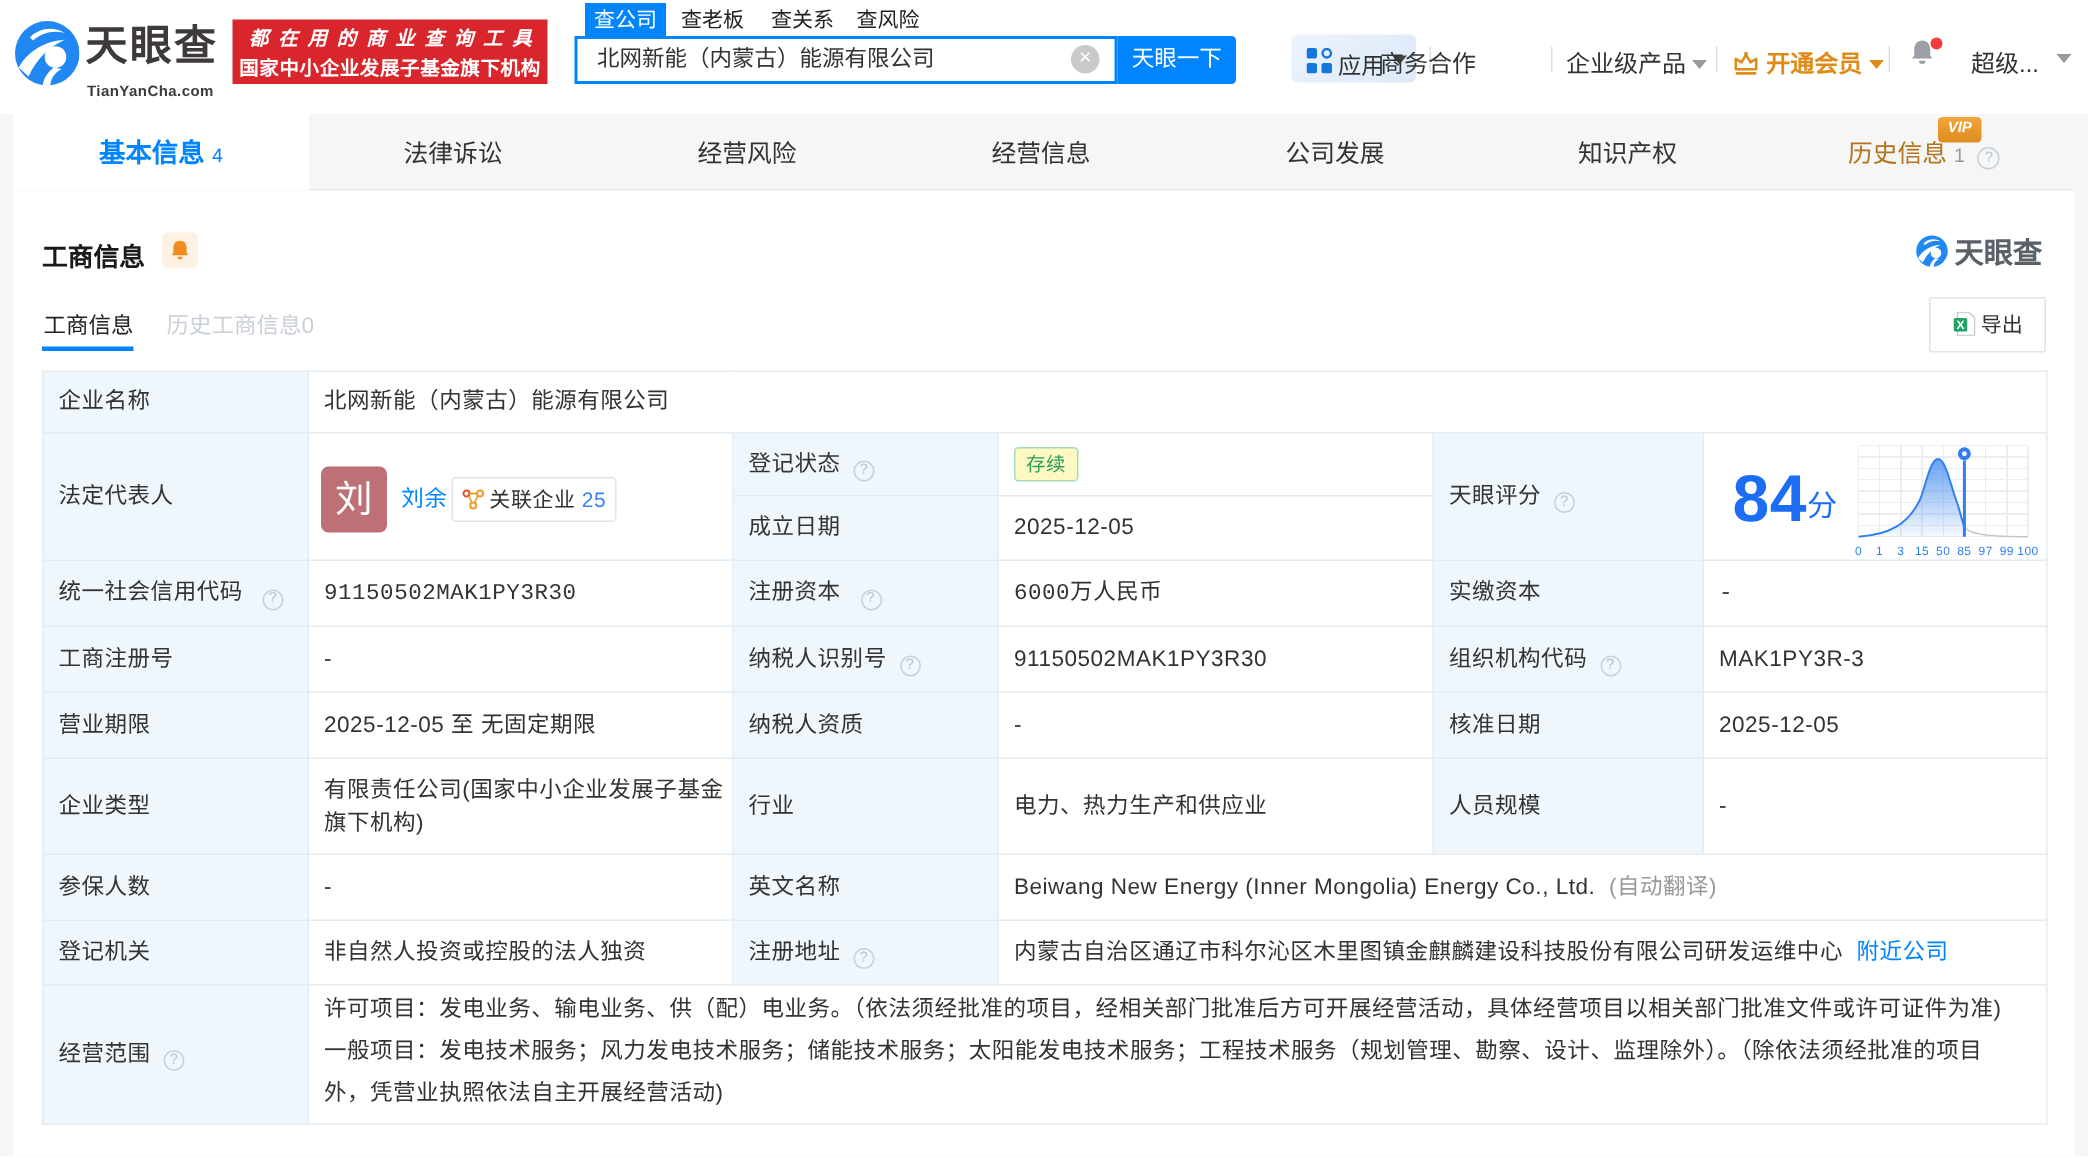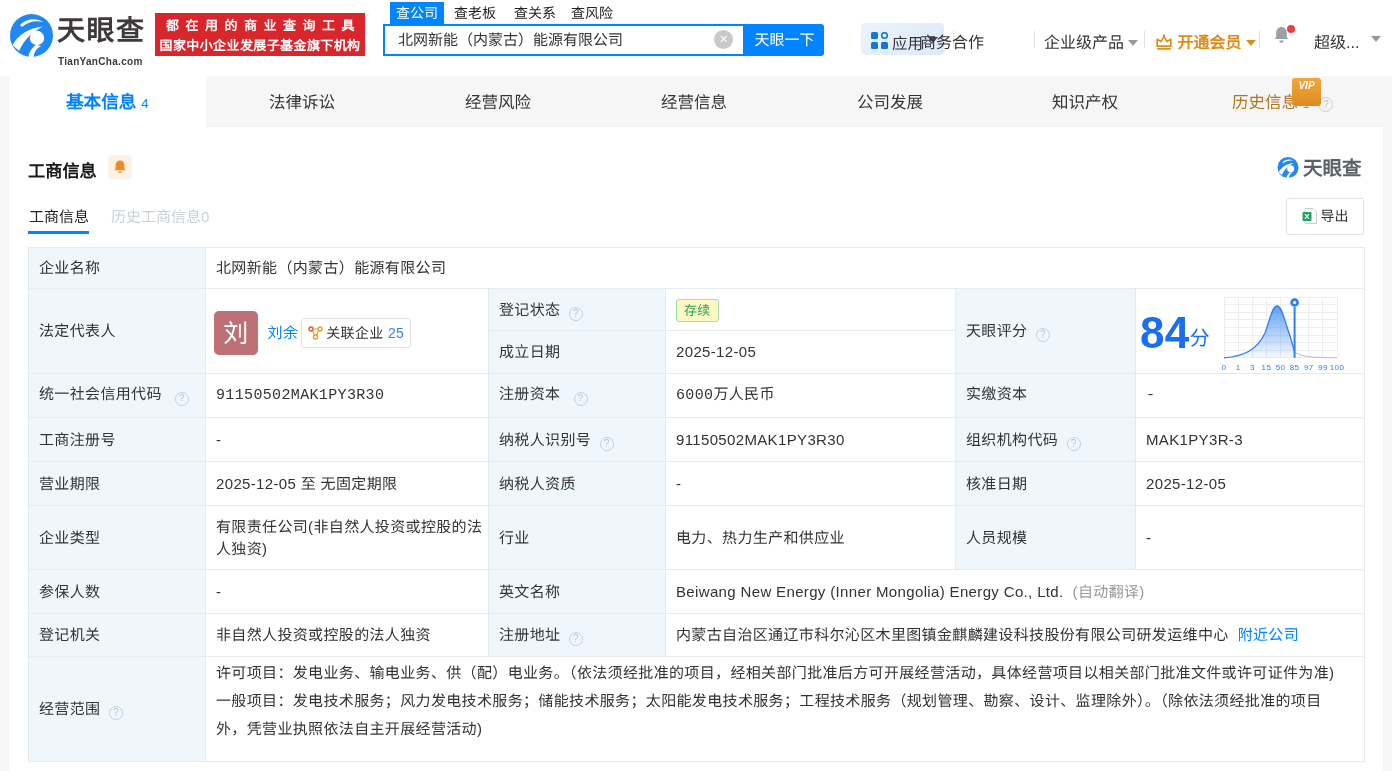--- a/index.html
+++ b/index.html
@@ -5,21 +5,21 @@
 <style>
 *{margin:0;padding:0;box-sizing:border-box;}
 html,body{width:1392px;height:771px;overflow:hidden;}
 body{font-family:"Liberation Sans",sans-serif;background:#fff;position:relative;color:#333;}
 .abs{position:absolute;}
 
 #header{position:absolute;left:0;top:0;width:1392px;height:76px;background:#fff;z-index:5;}
 #logoTxt{position:absolute;left:57px;top:17px;font-size:28px;line-height:28px;font-weight:bold;color:#3e3a39;letter-spacing:1.5px;}
 #logoSub{position:absolute;left:58px;top:56px;font-size:10px;font-weight:bold;color:#3e3a39;letter-spacing:0.3px;}
 #redbox{position:absolute;left:155px;top:13px;width:210px;height:43px;background:#d9262c;color:#fff;text-align:center;padding-top:3px;font-weight:bold;}
-#redbox .r1{font-size:13px;letter-spacing:6.5px;line-height:20px;margin-left:7px;}
+#redbox .r1{font-size:13px;letter-spacing:6.5px;line-height:20px;margin-left:7px;font-style:italic;}
 #redbox .r2{font-size:13px;letter-spacing:0.4px;line-height:19px;}
 
 .stab{position:absolute;top:2px;height:22px;line-height:22px;font-size:14px;color:#222;}
 #stab1{left:390px;width:54px;background:#0084ff;color:#fff;text-align:center;}
 #sinput{position:absolute;left:383px;top:24px;width:362px;height:32px;border:2px solid #0084ff;background:#fff;font-size:15px;color:#333;line-height:28px;padding-left:13px;}
 #sclear{position:absolute;left:714px;top:30px;width:19px;height:19px;border-radius:50%;background:#c9c9c9;color:#fff;text-align:center;line-height:19px;font-size:11px;}
 #sbtn{position:absolute;left:745px;top:24px;width:79px;height:32px;background:#0084ff;color:#fff;text-align:center;line-height:32px;font-size:15px;border-radius:0 3px 3px 0;}
 
 #appbox{position:absolute;left:861px;top:23px;width:83px;height:32px;border-radius:4px;background:linear-gradient(135deg,#ecf3fc,#dde9f9);}
 #appbox .t{position:absolute;left:31px;top:8px;font-size:15.5px;color:#333;}
@@ -116,21 +116,21 @@
 <div id="card"></div>
 <div id="tabbar"></div>
 <div id="tabactive"></div>
 <div class="tab" style="left:66px;top:88px;font-size:17.6px;color:#0084ff;font-weight:bold;">基本信息 <span style="font-size:13px;font-weight:normal;">4</span></div>
 <div class="tab" style="left:269px;">法律诉讼</div>
 <div class="tab" style="left:465px;">经营风险</div>
 <div class="tab" style="left:661px;">经营信息</div>
 <div class="tab" style="left:857px;">公司发展</div>
 <div class="tab" style="left:1052px;">知识产权</div>
 <div class="tab" style="left:1232px;color:#b4731d;">历史信息 <span style="font-size:13px;color:#999;">1</span> <span class="qm" style="vertical-align:0;width:15px;height:15px;line-height:13px;">?</span></div>
-<div class="abs" style="left:1292px;top:78px;width:29px;height:28px;background:linear-gradient(180deg,#f2a53d,#dd8d1f);border-radius:3px;color:#fff;font-size:10px;font-weight:bold;font-style:italic;text-align:center;line-height:15px;">VIP</div>
+<div class="abs" style="left:1292px;top:78px;width:29px;height:17px;background:linear-gradient(180deg,#f2a53d,#dd8d1f);border-radius:3px;color:#fff;font-size:10px;font-weight:bold;font-style:italic;text-align:center;line-height:15px;">VIP</div>
 
 <div id="secTitle">工商信息</div>
 <div id="bellbox">
   <svg style="position:absolute;left:6px;top:5px" width="12" height="14" viewBox="0 0 12 14">
     <path d="M6 0.5 C3.2 0.5 1.6 2.6 1.6 5.3 L1.6 8.5 L0.5 10.2 L11.5 10.2 L10.4 8.5 L10.4 5.3 C10.4 2.6 8.8 0.5 6 0.5 Z" fill="#f08c1f"></path>
     <path d="M4.3 11.2 a1.7 1.7 0 0 0 3.4 0 Z" fill="#f08c1f"></path>
   </svg>
 </div>
 <div id="minilogo">
   <svg width="88" height="24" viewBox="0 0 88 24">
@@ -175,21 +175,21 @@
               <circle cx="3" cy="3" r="2" fill="none" stroke="#e2572c" stroke-width="1.4"></circle>
               <circle cx="12" cy="3" r="2" fill="none" stroke="#e89e30" stroke-width="1.4"></circle>
               <circle cx="7.5" cy="11" r="2" fill="none" stroke="#e89e30" stroke-width="1.4"></circle>
               <path d="M4.5 4.5 L6.5 9 M10.5 4.5 L8.5 9 M5 3 L10 3" stroke="#e89e30" stroke-width="1.2" fill="none"></path>
             </svg>关联企业 <b>25</b></span></td>
     <td class="l">登记状态 <span class="qm">?</span></td>
     <td><span class="badge-green">存续</span></td>
     <td class="l" rowspan="2">天眼评分 <span class="qm">?</span></td>
     <td rowspan="2" style="padding:0;">
       <div style="display:flex;align-items:center;height:84px;">
-      <span id="score84" style="margin-left:4px;margin-top:4px;">84</span>
+      <span id="score84" style="margin-left:19px;margin-top:4px;">84</span>
             <span id="scorefen" style="margin-top:14px;">分</span>
       <svg width="132" height="78" viewBox="0 0 132 78" style="margin-left:4px;margin-top:6px;">
         <g stroke="#ededed" stroke-width="1" shape-rendering="crispEdges">
           <path d="M10 2 H123 M10 9.6 H123 M10 17.2 H123 M10 24.8 H123 M10 32.4 H123 M10 40 H123 M10 47.6 H123 M10 55.2 H123 M10 62.8 H123"></path>
           <path d="M10 2 V62.8 M24.1 2 V62.8 M38.3 2 V62.8 M52.4 2 V62.8 M66.5 2 V62.8 M80.6 2 V62.8 M94.8 2 V62.8 M108.9 2 V62.8 M123 2 V62.8"></path>
         </g>
         <defs>
                 <linearGradient id="gf" x1="0" y1="0" x2="0" y2="1">
                   <stop offset="0" stop-color="#4a90f2" stop-opacity="0.85"></stop>
                   <stop offset="1" stop-color="#4a90f2" stop-opacity="0.05"></stop>
@@ -239,36 +239,36 @@
   <tr style="height:44px;">
         <td class="l">营业期限</td>
         <td>2025-12-05 至 无固定期限</td>
         <td class="l">纳税人资质</td>
         <td>-</td>
         <td class="l">核准日期</td>
         <td>2025-12-05</td>
       </tr>
   <tr style="height:64px;">
         <td class="l">企业类型</td>
-        <td style="line-height:22px;">有限责任公司(非自然人投资或控股的法人独资)</td>
+        <td style="line-height:22px;">有限责任公司(国家中小企业发展子基金旗下机构)</td>
         <td class="l">行业</td>
         <td>电力、热力生产和供应业</td>
         <td class="l">人员规模</td>
         <td>-</td>
       </tr>
   <tr style="height:44px;">
         <td class="l">参保人数</td>
         <td>-</td>
         <td class="l">英文名称</td>
         <td colspan="3">Beiwang New Energy (Inner Mongolia) Energy Co., Ltd.&nbsp; <span class="gray">(自动翻译)</span></td>
       </tr>
   <tr style="height:43px;">
         <td class="l">登记机关</td>
         <td>非自然人投资或控股的法人独资</td>
         <td class="l">注册地址 <span class="qm">?</span></td>
         <td colspan="3">内蒙古自治区通辽市科尔沁区木里图镇金麒麟建设科技股份有限公司研发运维中心&nbsp;&nbsp;<span class="bluelink">附近公司</span></td>
       </tr>
   <tr style="height:88px;">
         <td class="l">经营范围 <span class="qm">?</span></td>
-        <td colspan="5" style="line-height:28px;padding-top:2px;padding-bottom:18px;">许可项目：发电业务、输电业务、供（配）电业务。（依法须经批准的项目，经相关部门批准后方可开展经营活动，具体经营项目以相关部门批准文件或许可证件为准)<br>一般项目：发电技术服务；风力发电技术服务；储能技术服务；太阳能发电技术服务；工程技术服务（规划管理、勘察、设计、监理除外）。（除依法须经批准的项目<br>外，凭营业执照依法自主开展经营活动)</td>
+        <td colspan="5" style="line-height:28px;padding-top:2px;padding-bottom:6px;">许可项目：发电业务、输电业务、供（配）电业务。（依法须经批准的项目，经相关部门批准后方可开展经营活动，具体经营项目以相关部门批准文件或许可证件为准)<br>一般项目：发电技术服务；风力发电技术服务；储能技术服务；太阳能发电技术服务；工程技术服务（规划管理、勘察、设计、监理除外）。（除依法须经批准的项目<br>外，凭营业执照依法自主开展经营活动)</td>
       </tr>
 </tbody>
   </table>
 
 </body></html>

